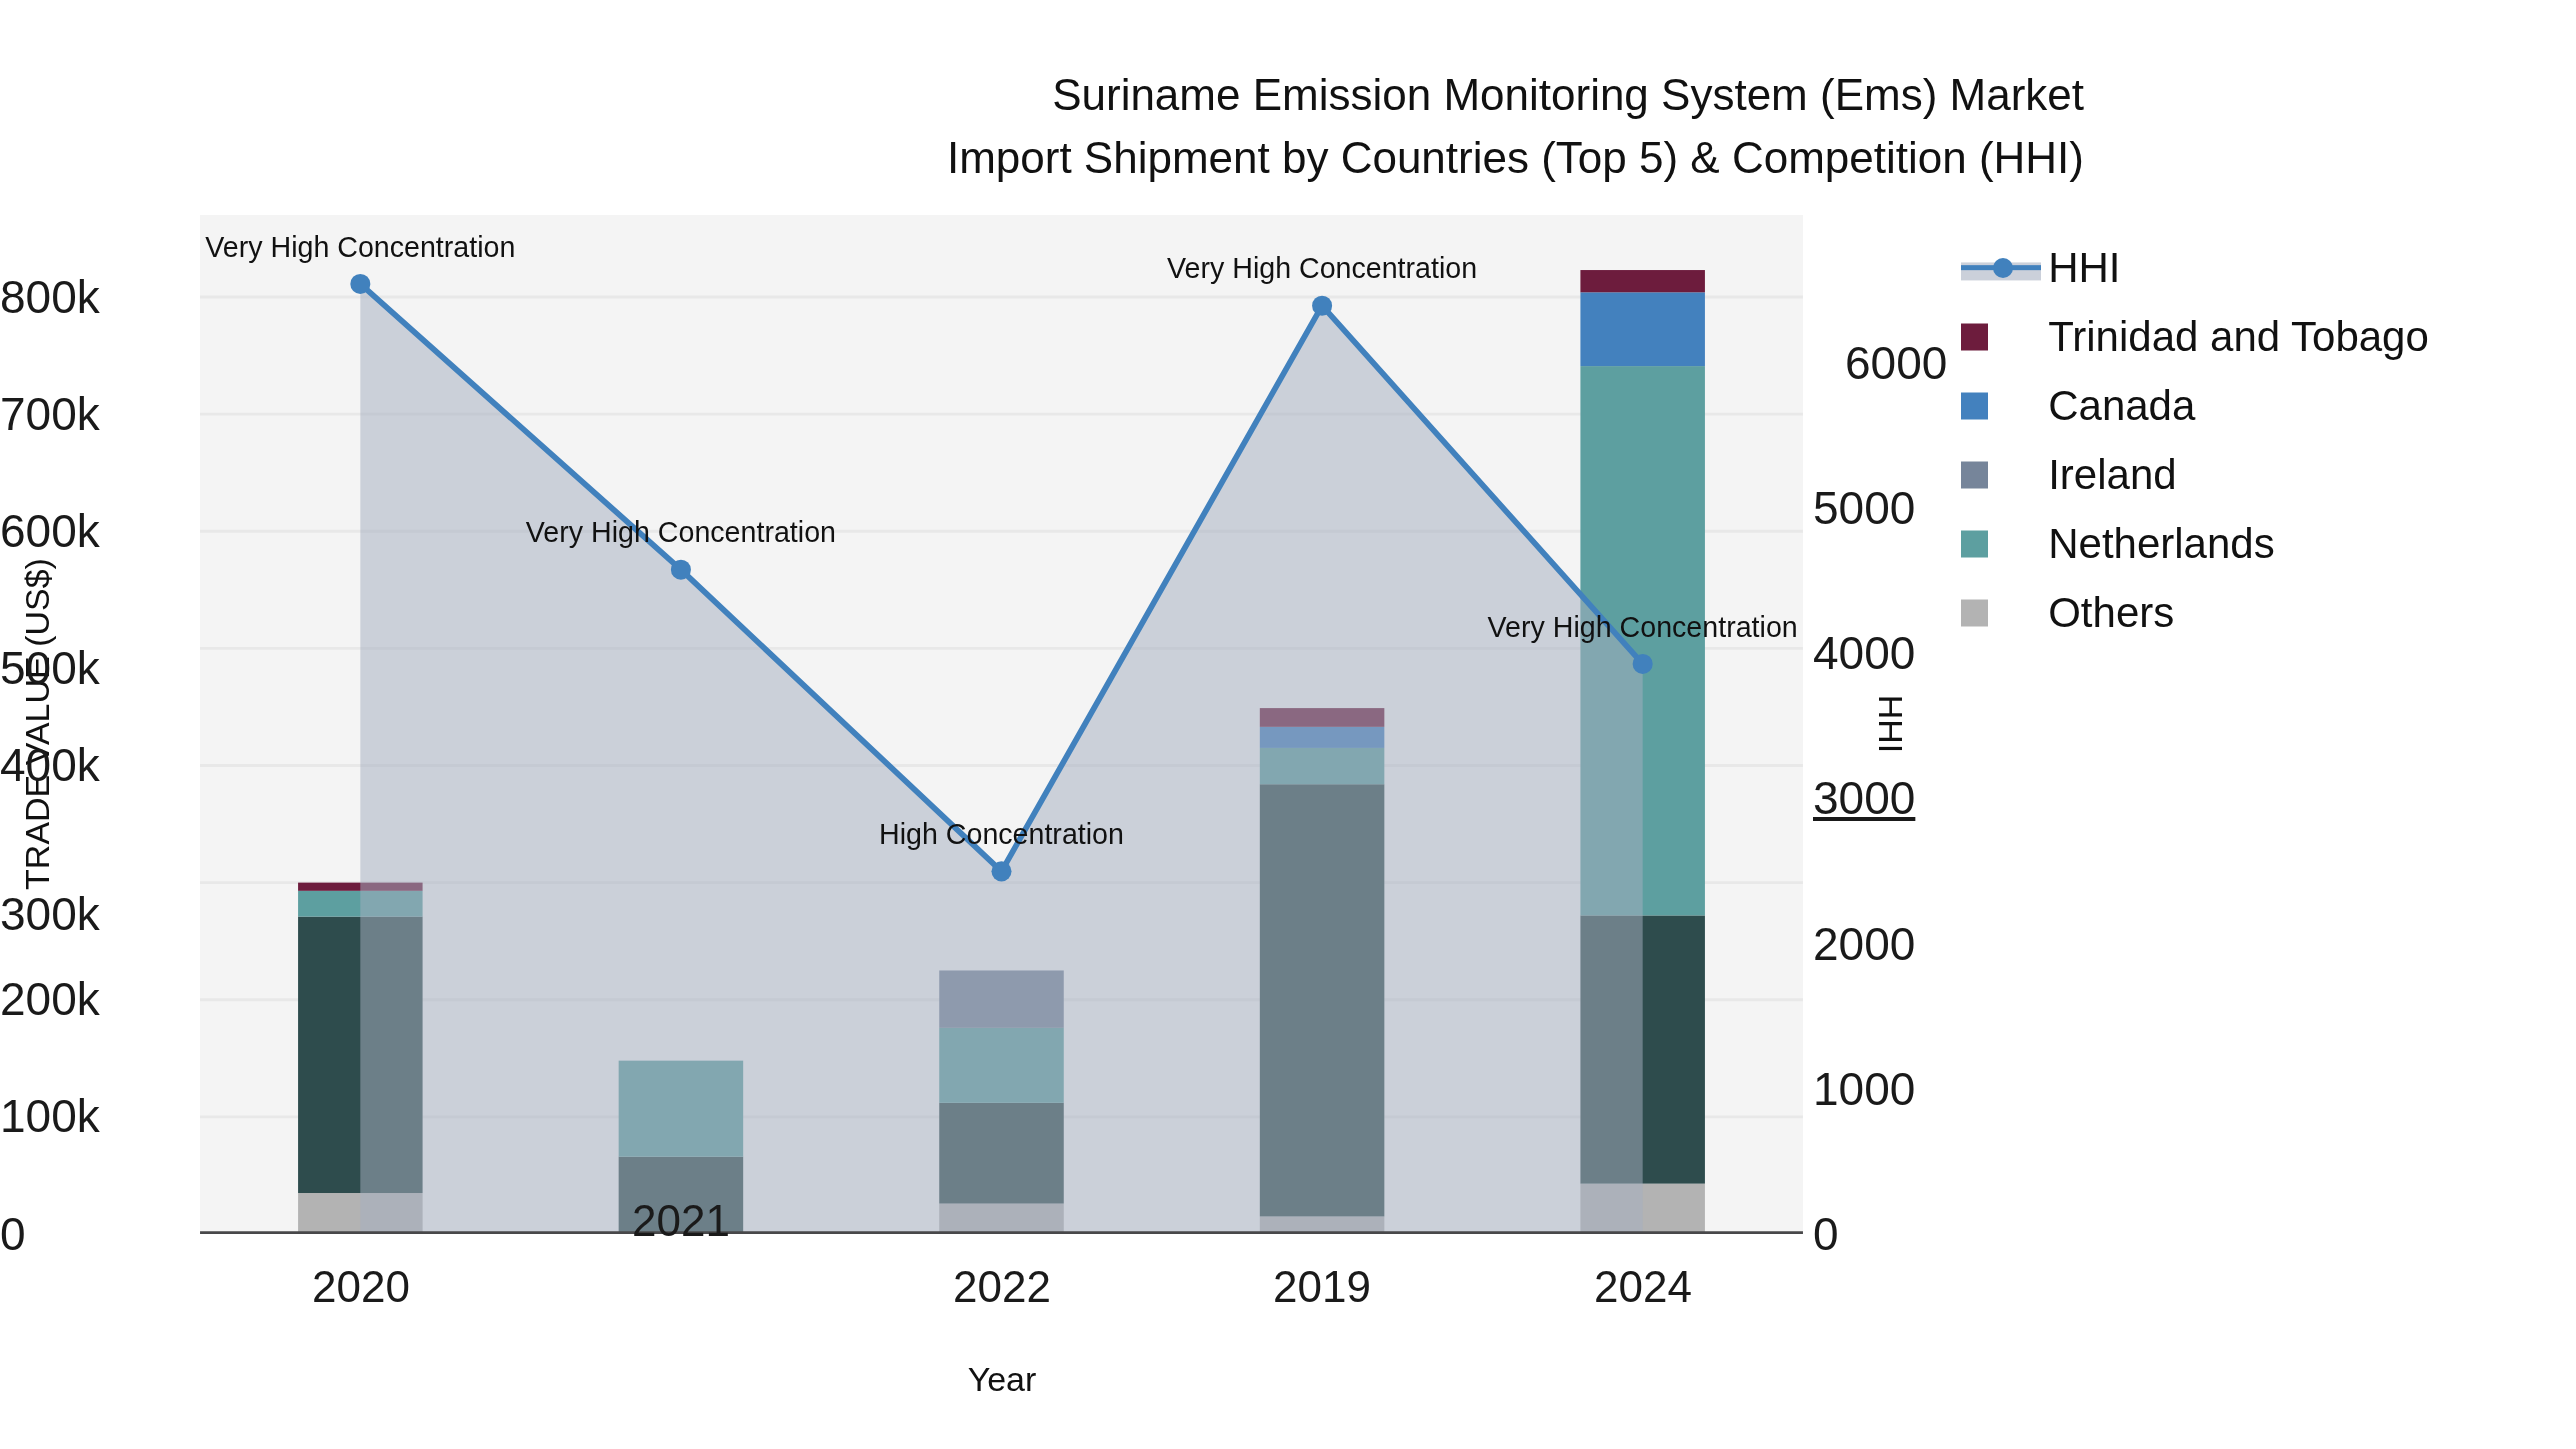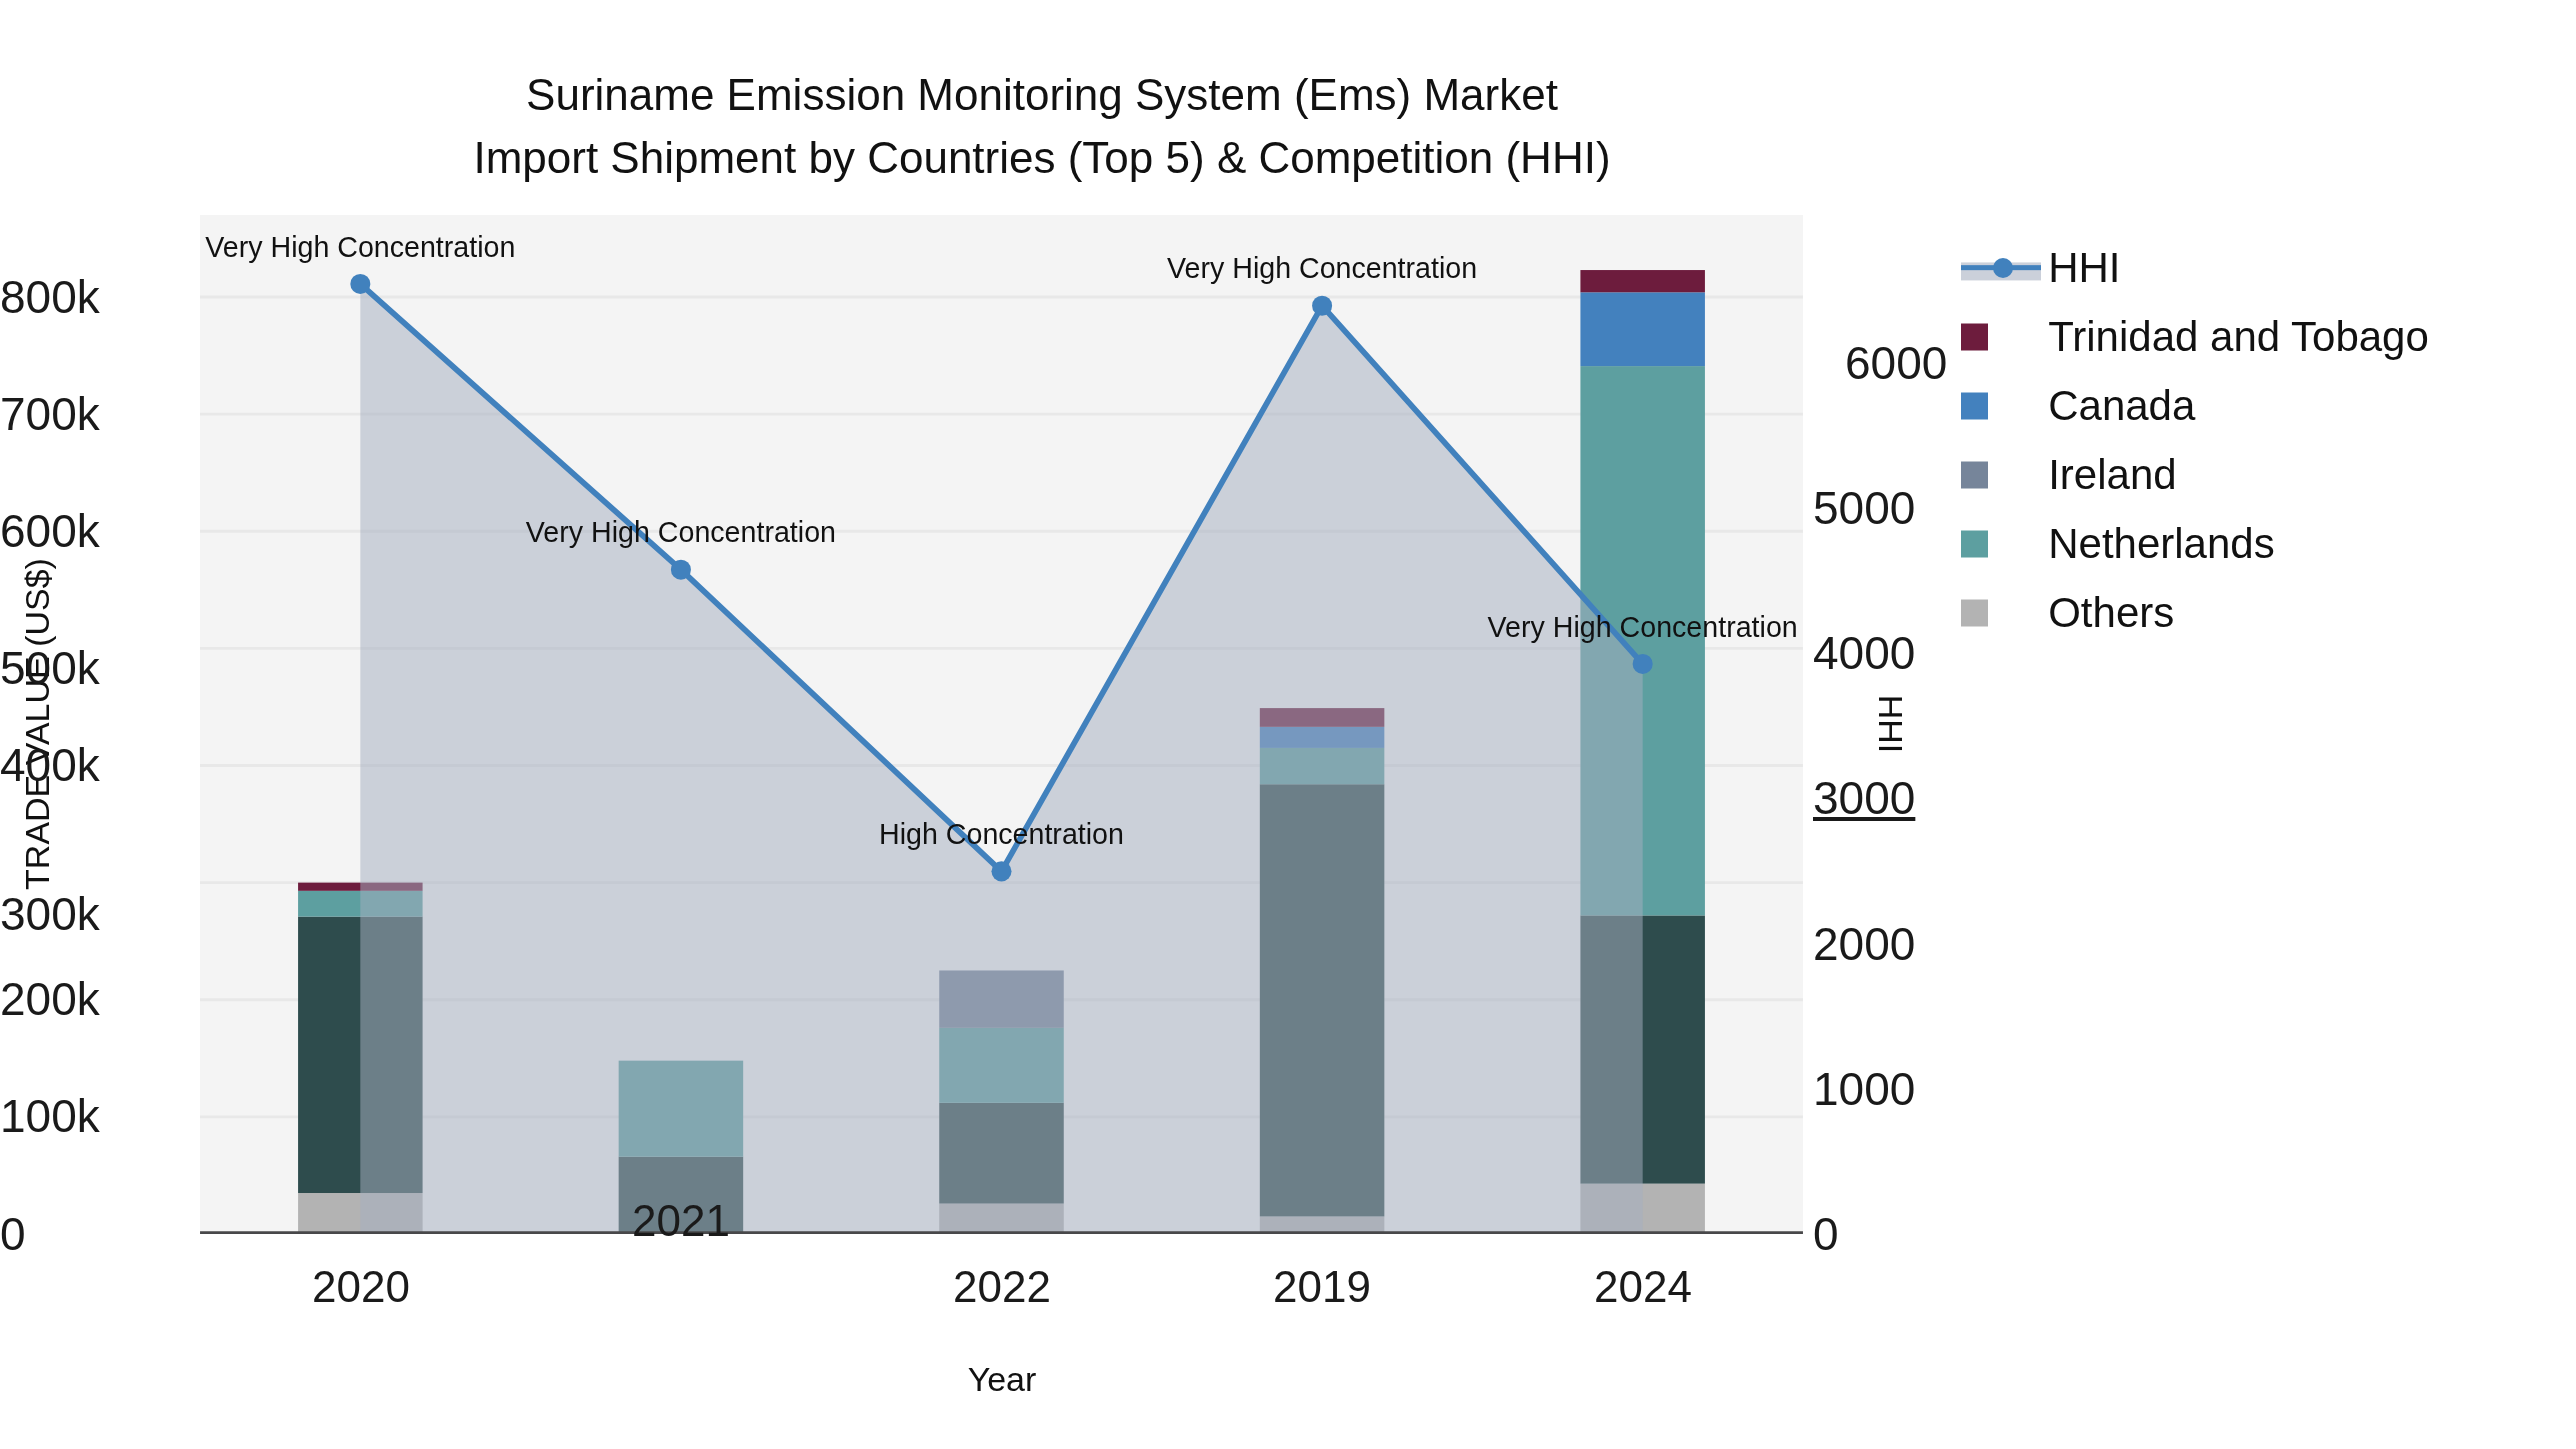--- a/index.html
+++ b/index.html
@@ -2,21 +2,21 @@
 <html style="font-size:11.4px"><head>
 <meta charset="utf-8">
 <style>
   html,body{margin:0;padding:0;background:#ffffff;}
   body{
     width:2576px;height:1449px;position:relative;overflow:hidden;
     font-family:"Liberation Sans", sans-serif;color:#1a1a1a;
     -webkit-font-smoothing:antialiased;
   }
   .figure{position:absolute;inset:0;}
-  .title-block{position:absolute;left:0;top:63px;width:2084px;text-align:center;}
+  .title-block{position:absolute;left:0;top:63px;width:2084px;text-align:right;}
   .title-line{font-size:44px;line-height:63px;color:#111;}
   .plot-wrap{position:absolute;left:200px;top:215px;width:1603px;height:1019px;}
   .plot-wrap svg{position:absolute;left:0;top:0;display:block;}
   .ytick-left{
     position:absolute;left:0;width:190px;text-align:left;
     font-size:46px;transform:translateY(-50%);white-space:nowrap;
   }
   .ytick-right{
     position:absolute;left:1813px;font-size:46px;transform:translateY(-50%);
     white-space:nowrap;

